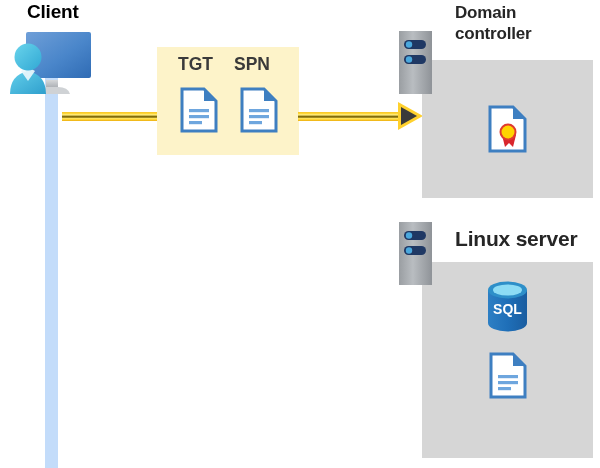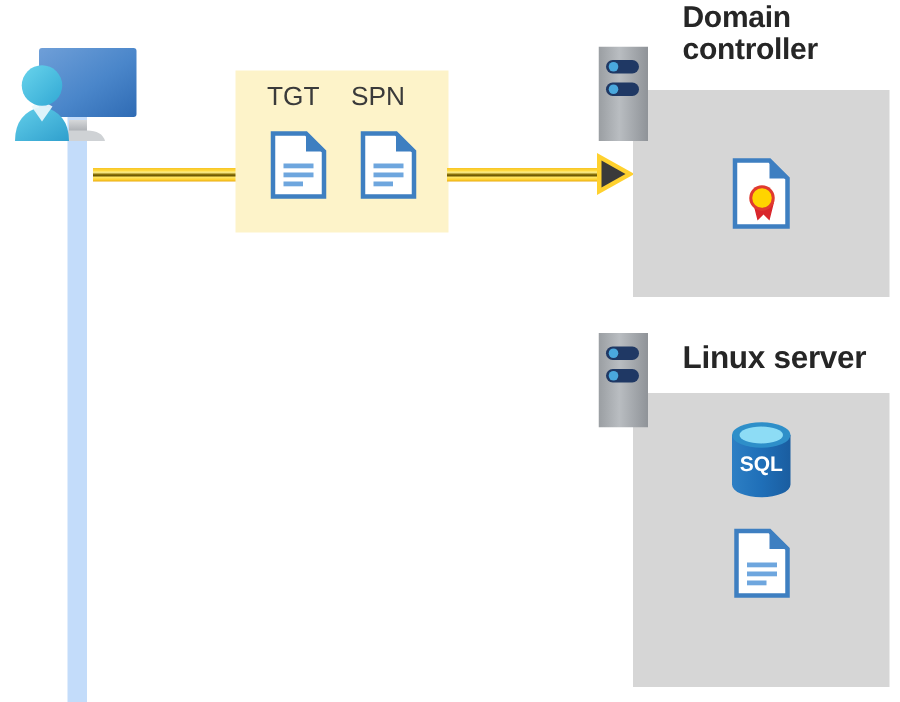--- a/index.html
+++ b/index.html
@@ -36,21 +36,21 @@
   }
   #client-title {
     left: 27px;
     top: 1px;
     font-size: 19px;
     color: #000000;
   }
   #dc-title {
     left: 455px;
     top: 2px;
-    font-size: 20px;
+    font-size: 17px;
     color: #262626;
     line-height: 21px;
     width: 140px;
   }
   #linux-title {
     left: 455px;
     top: 228px;
     font-size: 21px;
     color: #262626;
     line-height: 21px;
@@ -73,21 +73,21 @@
     top: 47px;
     width: 142px;
     height: 108px;
     background: #fdf3c9;
   }
   .token-label {
     position: absolute;
     top: 54px;
     font-size: 17.5px;
     color: #3a3a3a;
-    font-weight: normal;
+    font-weight: bold;
   }
   #tgt-label { left: 178px; }
   #spn-label { left: 234px; }
 
   .doc-icon {
     position: absolute;
     width: 38px;
     height: 46px;
   }
   #tgt-doc { left: 180px; top: 87px; }
@@ -163,20 +163,21 @@
     color: #3a3a3a;
   }
 </style>
 </head>
 <body>
 
 <div id="canvas">
 
   <div class="lifeline"></div>
 
+  <div class="title" id="client-title">Client</div>
 
   <div id="client-icon">
     <svg width="90" height="68" viewBox="0 0 90 68" xmlns="http://www.w3.org/2000/svg">
       <defs>
         <linearGradient id="monGrad" x1="0" y1="0" x2="1" y2="1">
           <stop offset="0%" stop-color="#6f9fd8"></stop>
           <stop offset="55%" stop-color="#4a86ca"></stop>
           <stop offset="100%" stop-color="#2f6bb4"></stop>
         </linearGradient>
         <linearGradient id="standGrad" x1="0" y1="0" x2="0" y2="1">

